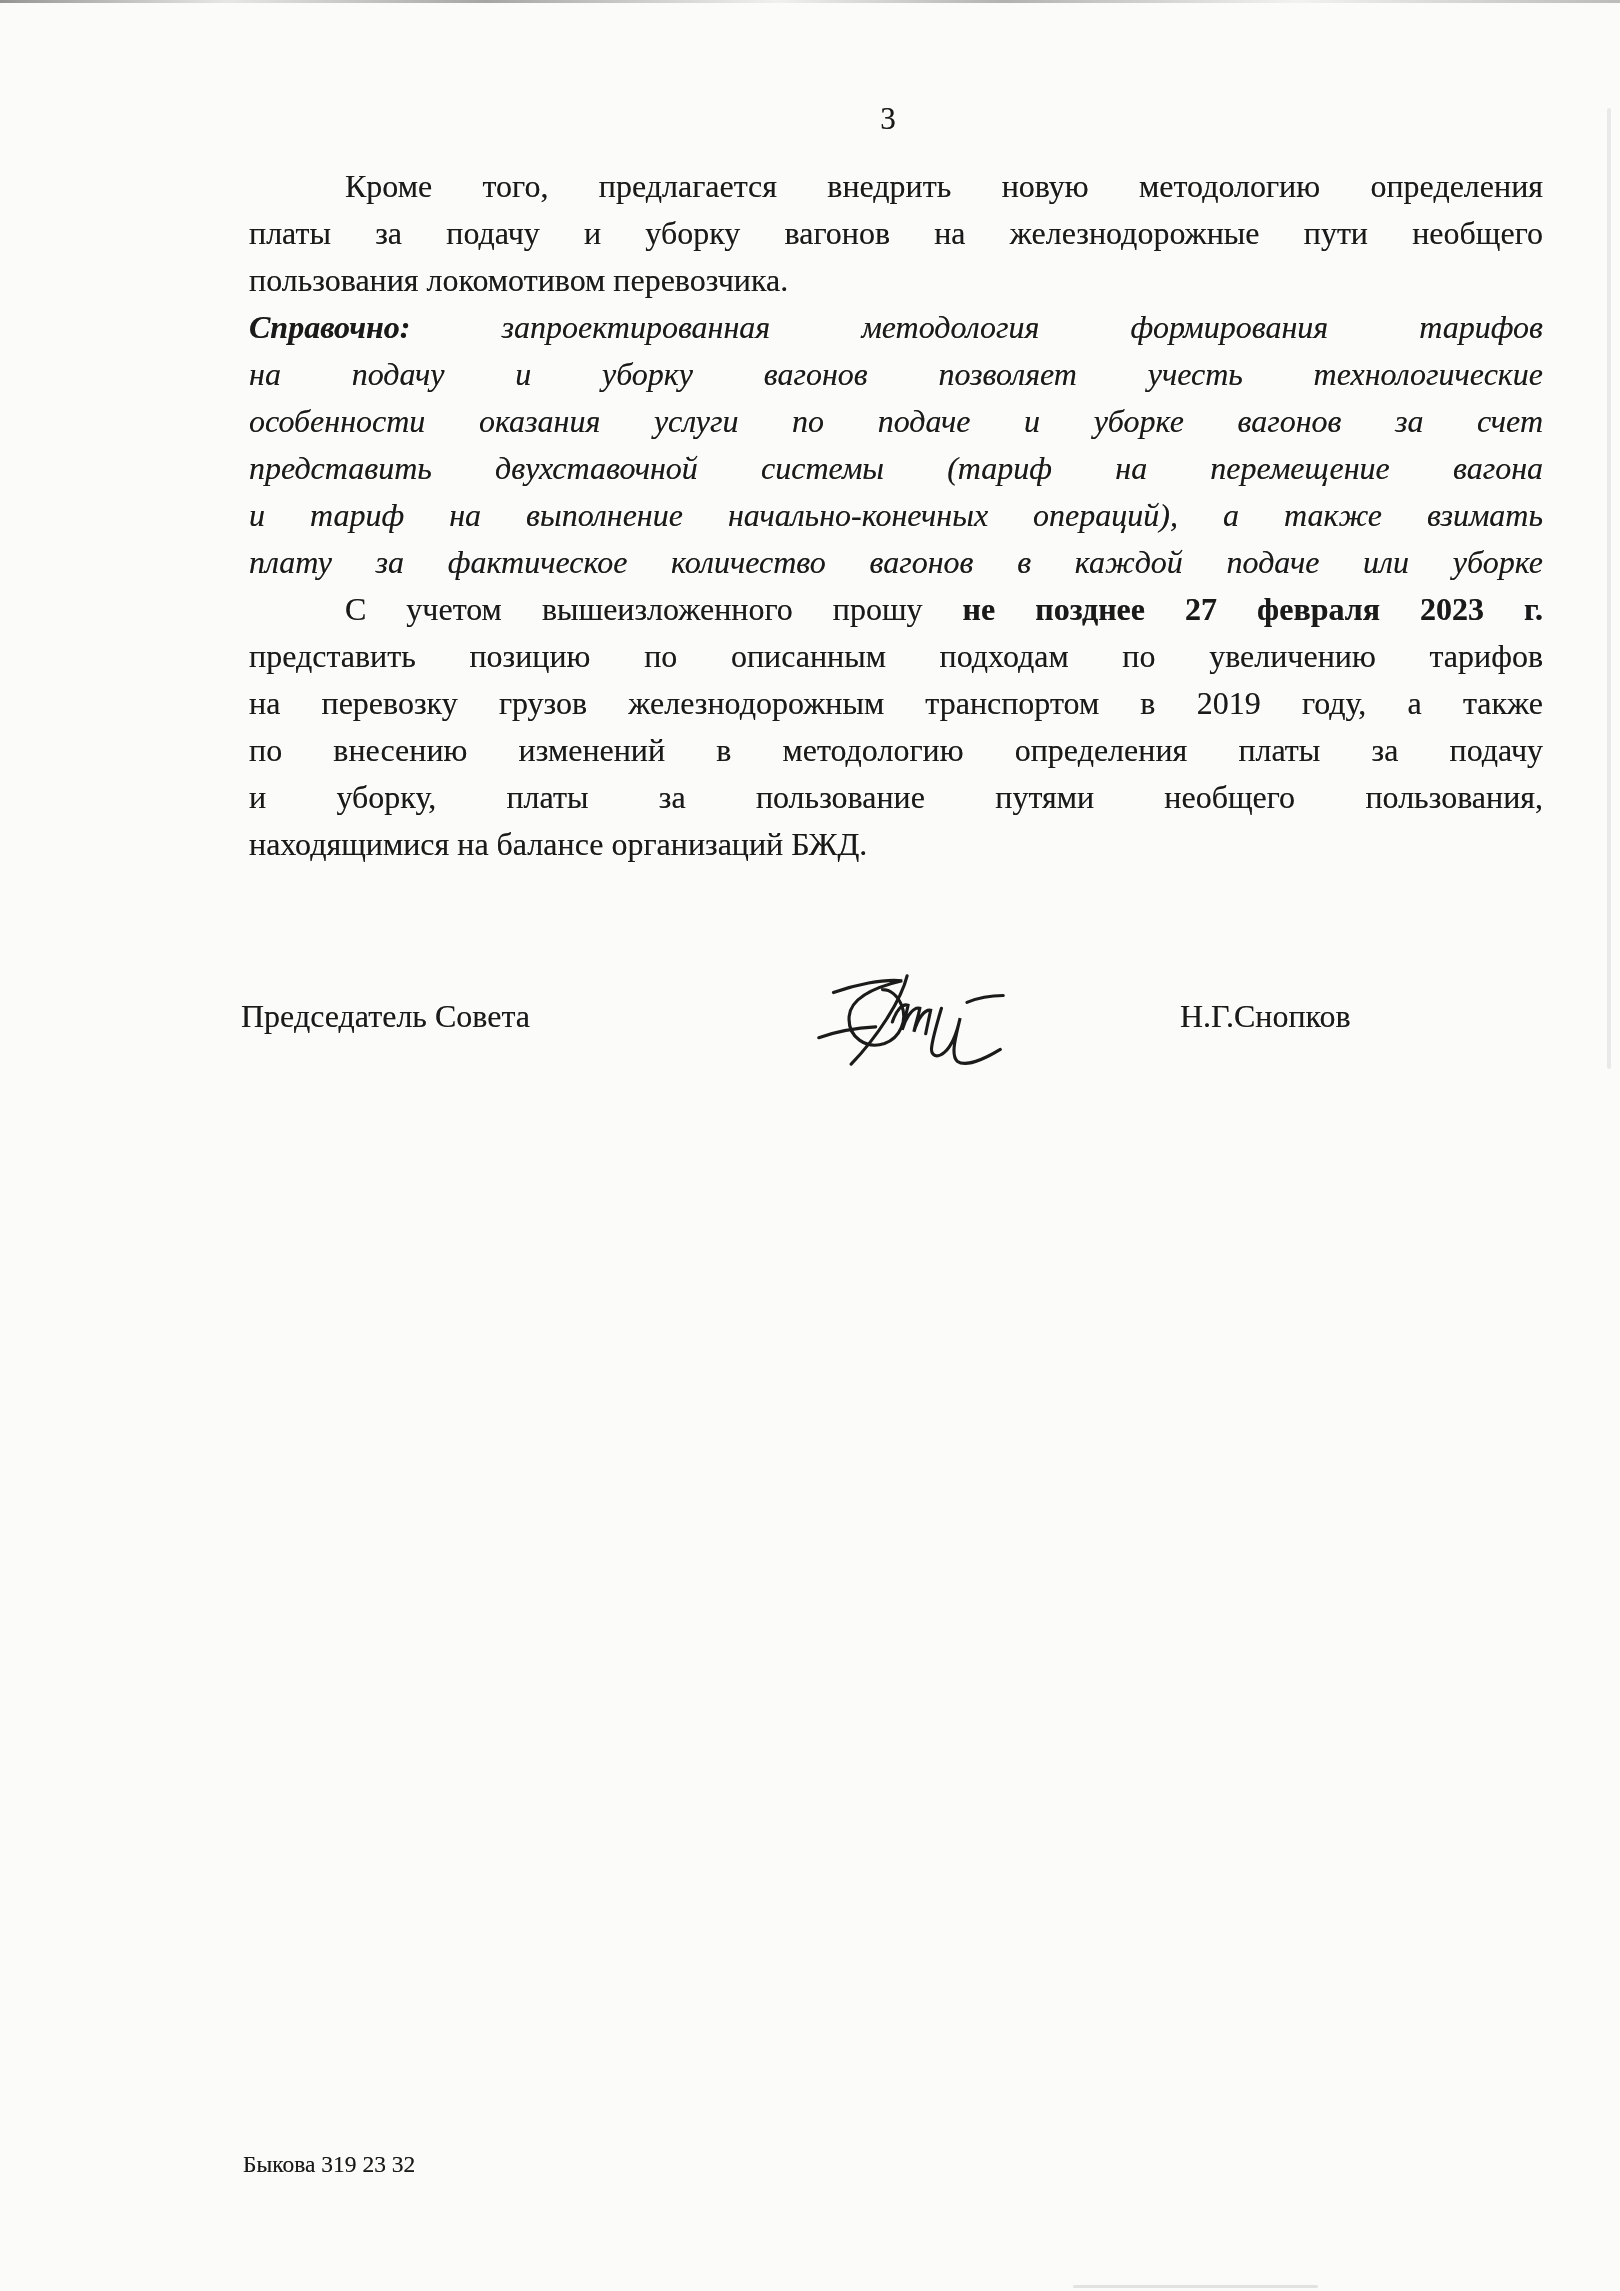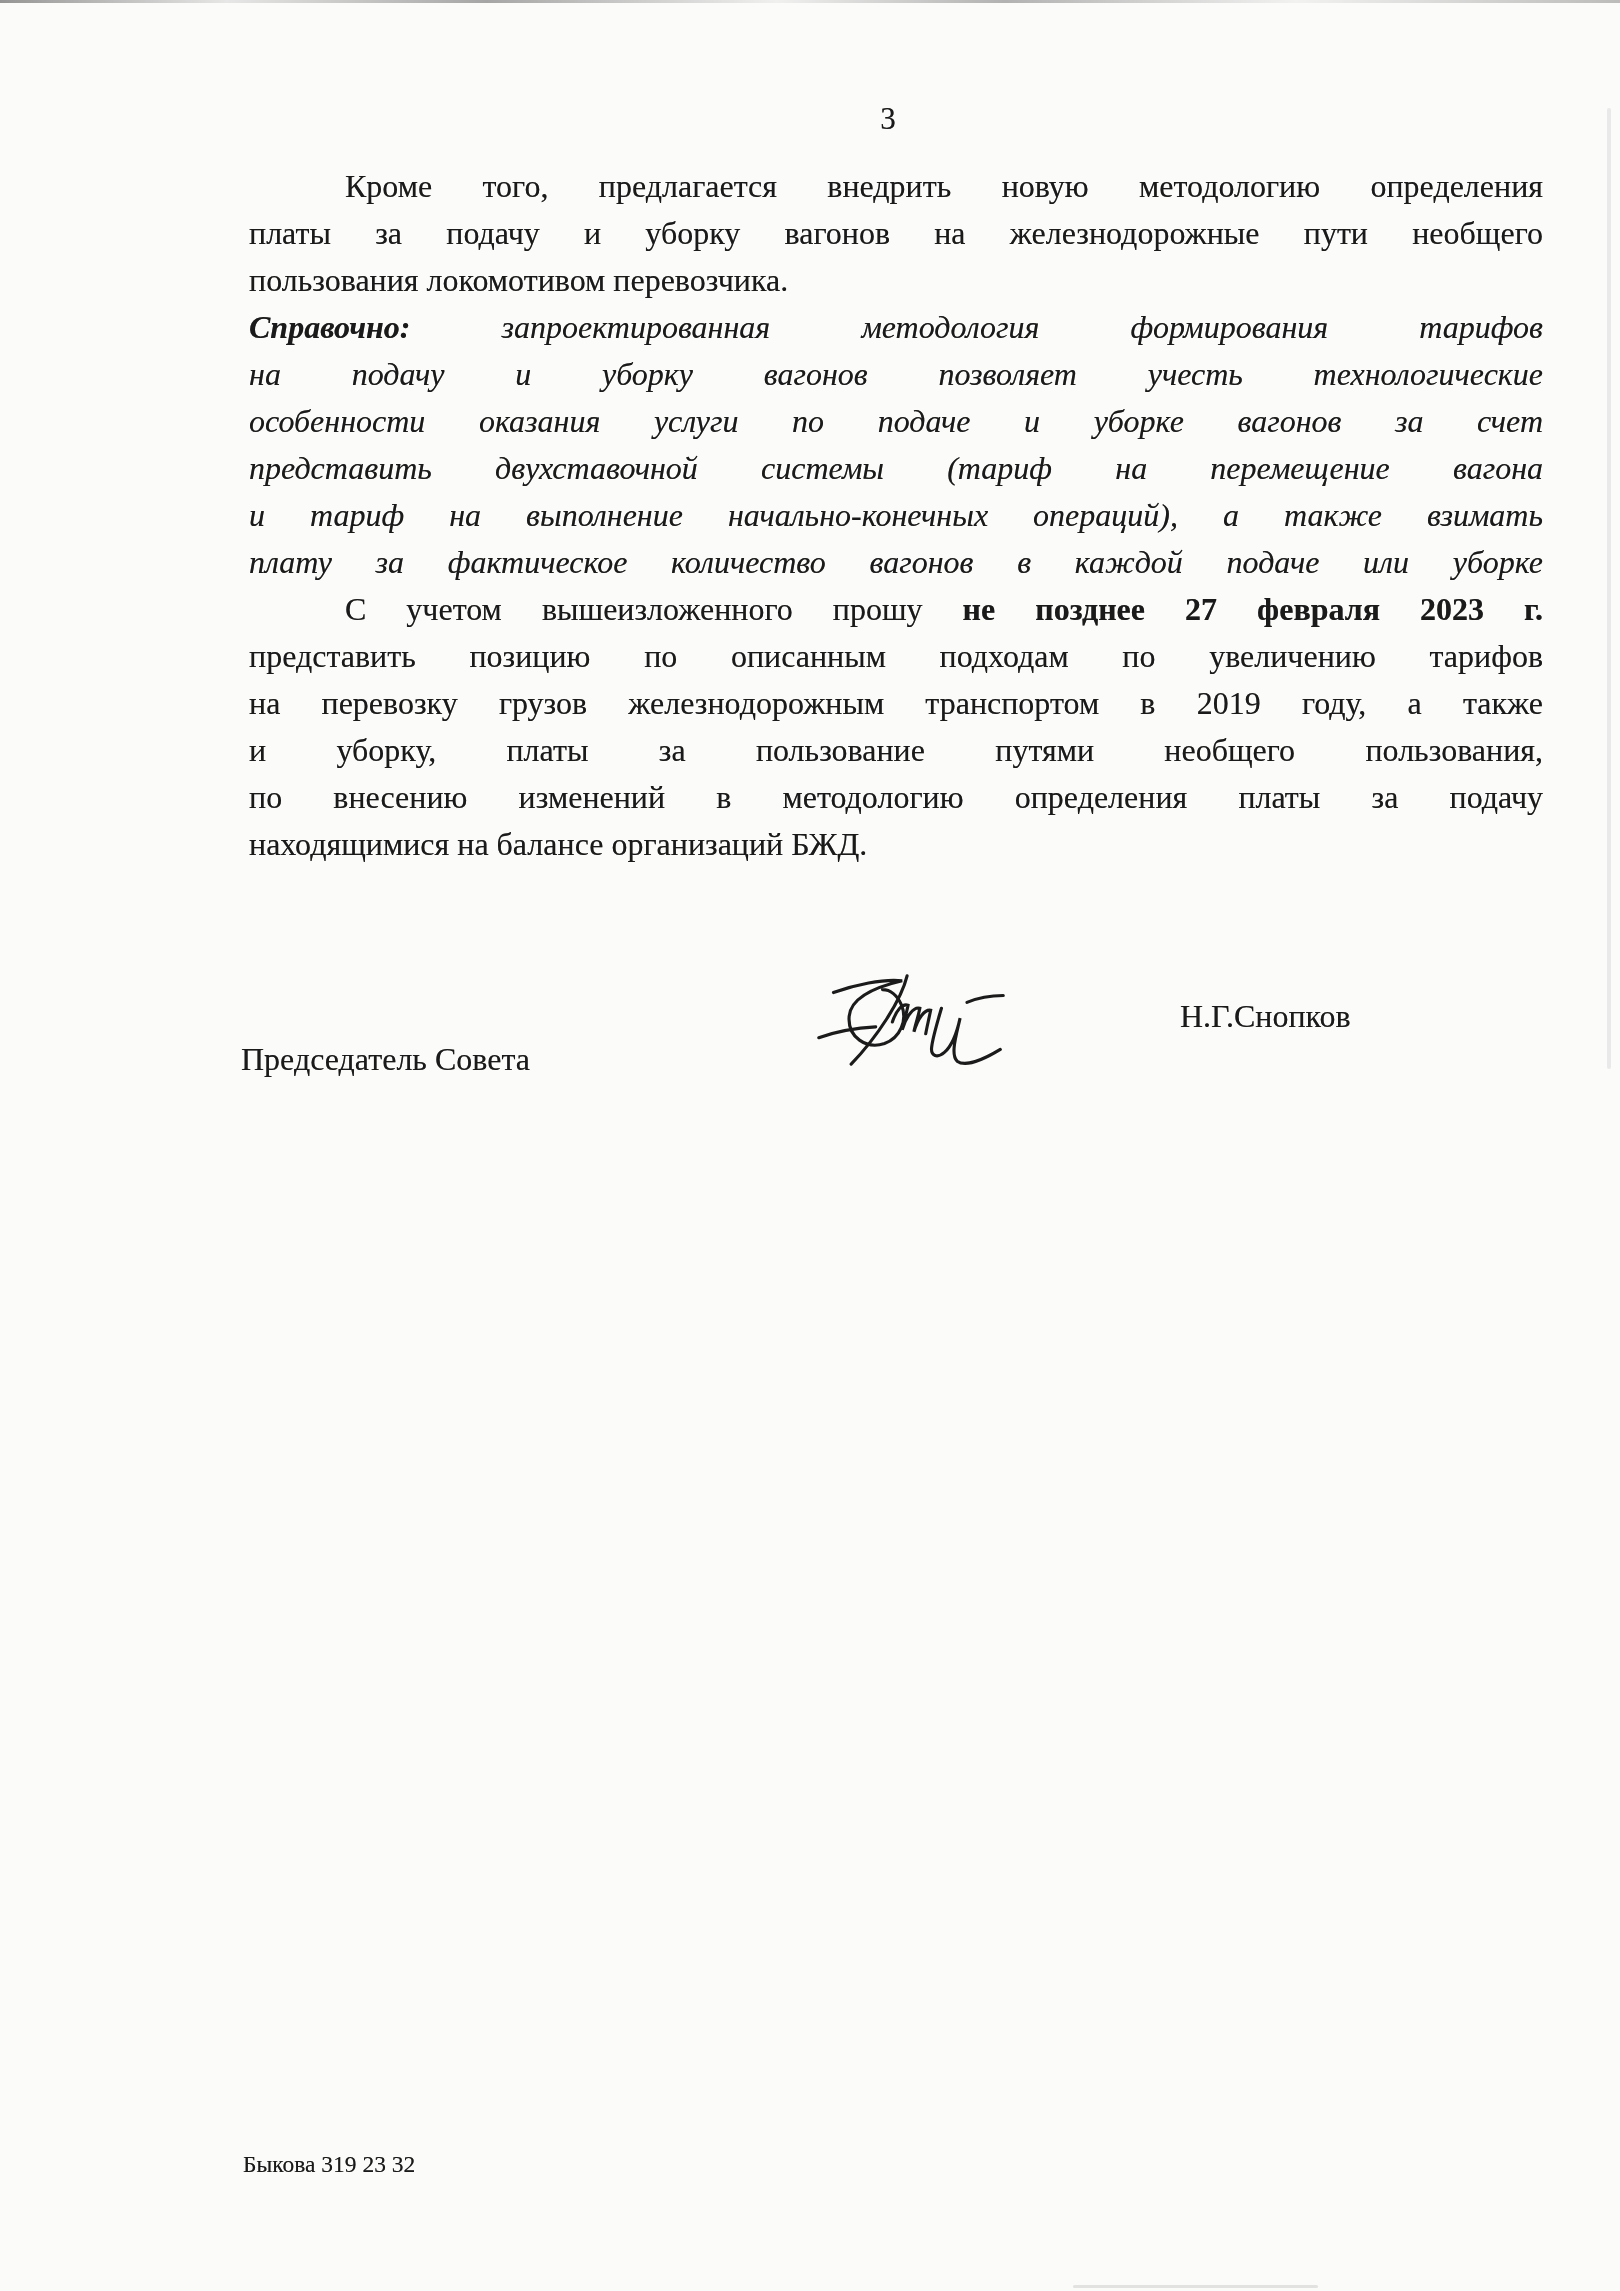--- a/index.html
+++ b/index.html
@@ -55,21 +55,21 @@
   .line.indent { padding-left: 96px; }
   .ref { font-style: italic; }
   .ref-label { font-weight: bold; font-style: italic; }
   .bold { font-weight: bold; }
   .sig-row {
     position: absolute;
     left: 241px; top: 993px; width: 1294px; height: 59px;
     font-size: 32px; line-height: 47px;
     text-shadow: 0 0 0.5px rgba(0,0,0,.5);
   }
-  .sig-title { position: absolute; left: 0; top: 0; margin-top: 43px; }
+  .sig-title { position: absolute; left: 0; top: 0; }
   .sig-name  { position: absolute; left: 939px; top: 0; } 
   .signature-svg {
     position: absolute; left: 806px; top: 959px;
     width: 211px; height: 123px;
   }
   .footer-contact {
     position: absolute;
     left: 243px; top: 2148px;
     font-size: 23.5px; line-height: 33px;
     text-shadow: 0 0 0.4px rgba(0,0,0,.5);
@@ -107,22 +107,22 @@
       <div class="line">плату за фактическое количество вагонов в каждой подаче или уборке</div>
     </div>
 
     <div>
       <div class="line indent">
         <span>С учетом вышеизложенного прошу</span>
         <span class="bold">не позднее 27 февраля 2023 г.</span>
       </div>
       <div class="line">представить позицию по описанным подходам по увеличению тарифов</div>
       <div class="line">на перевозку грузов железнодорожным транспортом в 2019 году, а также</div>
+      <div class="line">по внесению изменений в методологию определения платы за подачу</div>
       <div class="line">и уборку, платы за пользование путями необщего пользования,</div>
-      <div class="line">по внесению изменений в методологию определения платы за подачу</div>
       <div class="line last">находящимися на балансе организаций БЖД.</div>
     </div>
 
   </div>
 
   <div class="sig-row">
     <span class="sig-title">Председатель Совета</span>
     <span class="sig-name">Н.Г.Снопков</span>
   </div>
 

